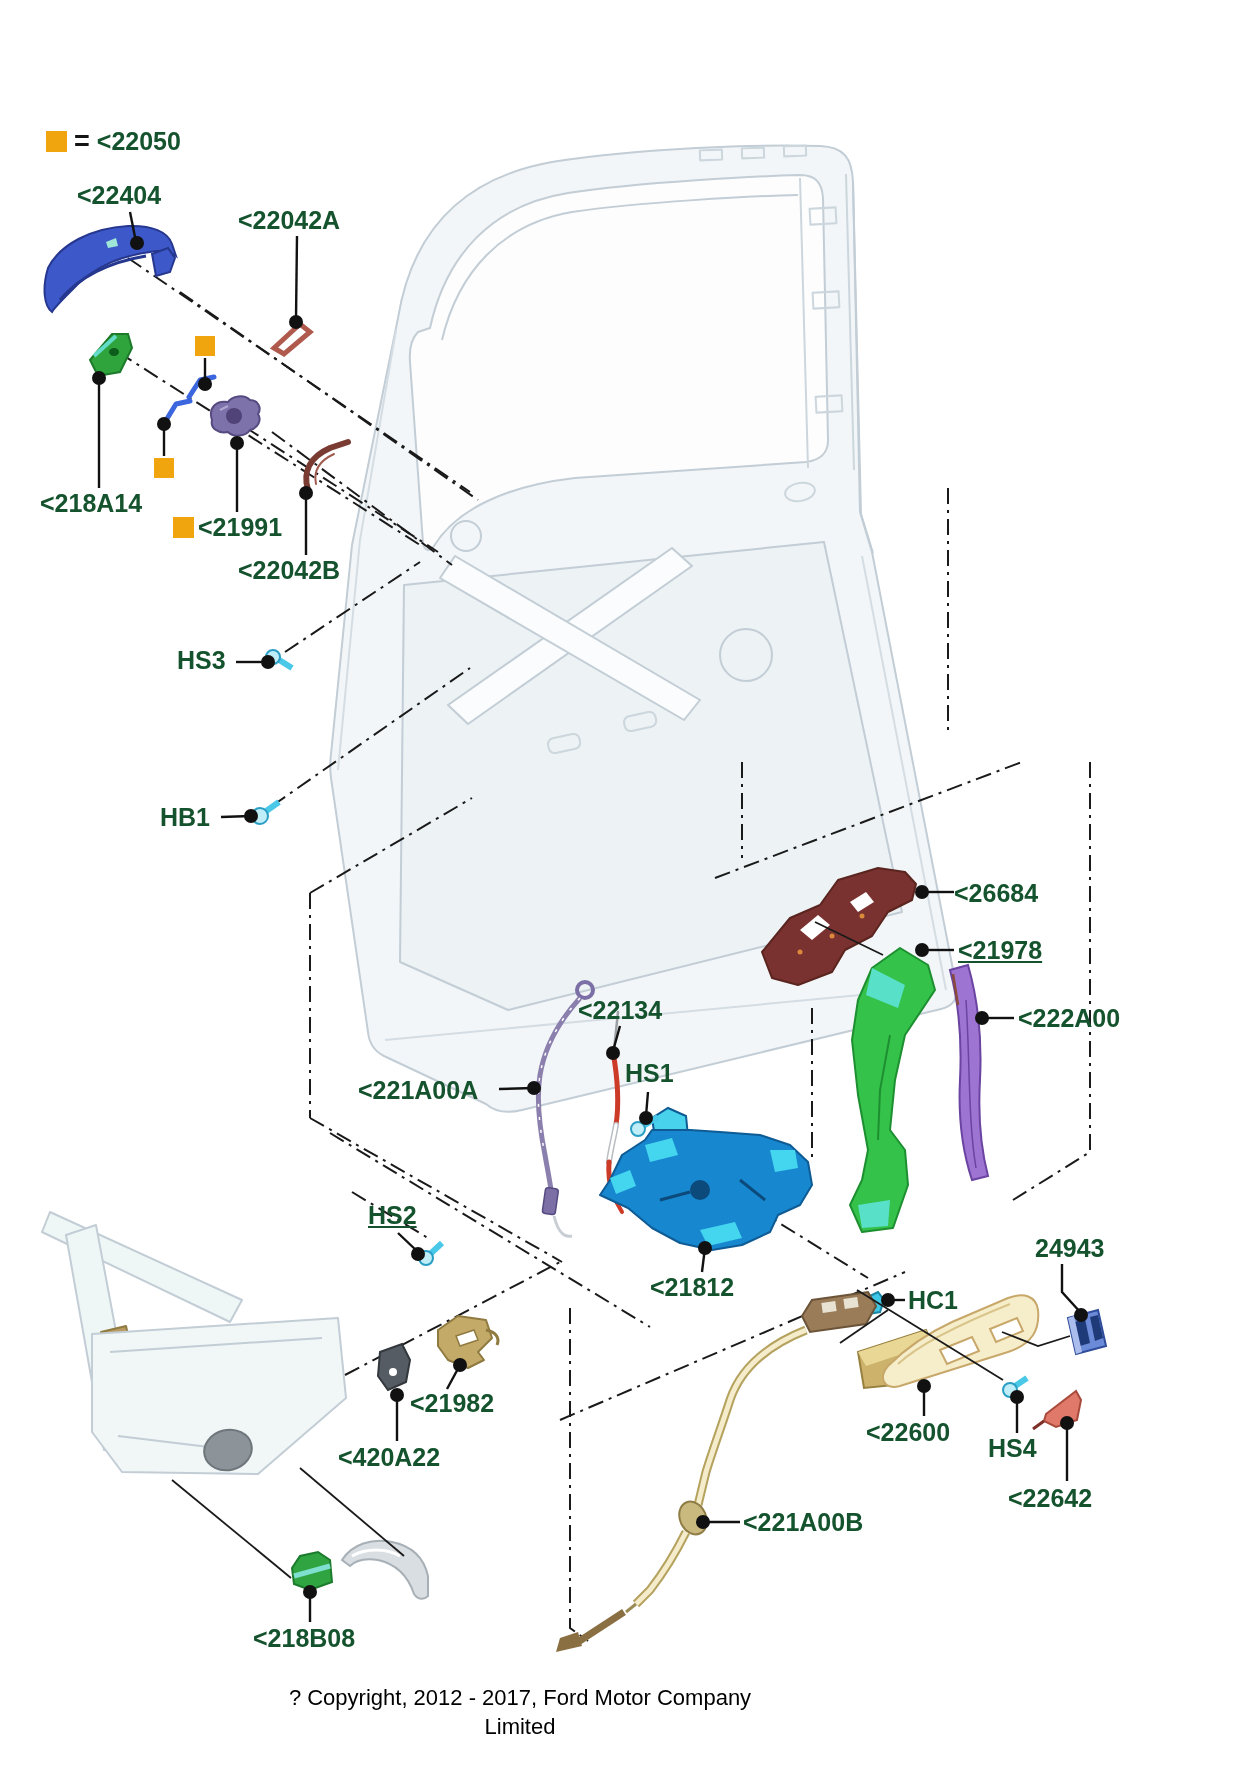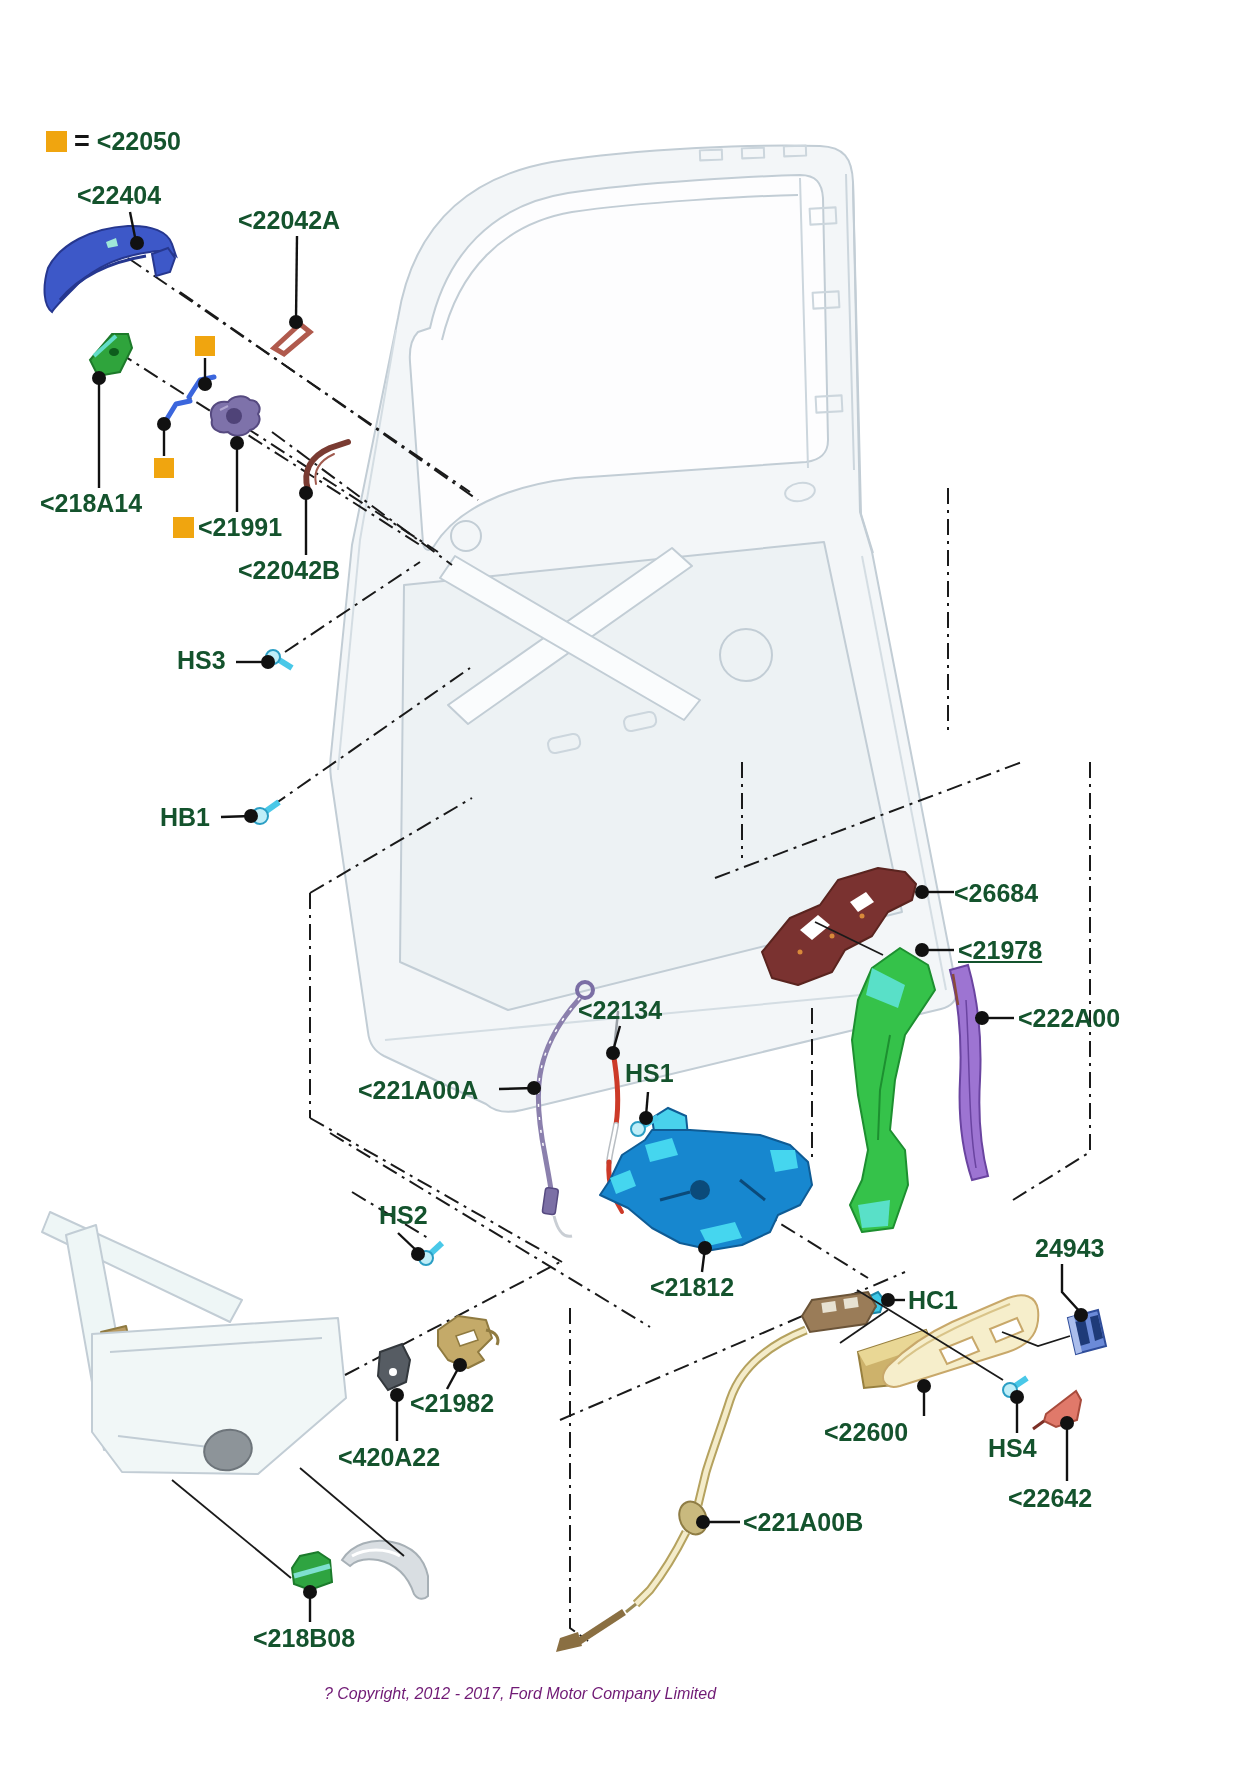--- a/index.html
+++ b/index.html
@@ -15,21 +15,21 @@
   .legend-row { position:absolute; z-index:2; display:flex; align-items:center; gap:7px; }
   .sq { width:21px; height:21px; background:#f0a50f; display:inline-block; flex:0 0 auto; }
   .eq { color:#141414; font-weight:700; font-size:27px; line-height:1; }
   .inline-row { display:flex; align-items:center; gap:4px; }
   .footer-block {
     position:absolute; z-index:2; left:952px; top:1581px; width:220px;
     text-align:center; color:#161616; font-size:18px; line-height:28.5px; font-weight:400;
   }
   .copyright {
     position:absolute; z-index:2; left:285px; top:1684px; width:470px;
-    text-align:center; color:#701a75; font-size:16px; line-height:1.3;font-style:italic;
+    text-align:center; color:#000000; font-size:22px; line-height:1.3;
   }
 </style>
 </head>
 <body>
 
 <div class="stage">
 
   <svg class="art" width="1260" height="1782" viewBox="0 0 1260 1782">
 
     <g stroke="#c2cdd5" stroke-width="2" fill="none" stroke-linejoin="round">
@@ -361,25 +361,25 @@
   </div>
   <div class="callout" style="left:238px; top:558px;">&lt;22042B</div>
   <div class="callout" style="left:177px; top:648px;">HS3</div>
   <div class="callout" style="left:160px; top:805px;">HB1</div>
   <div class="callout" style="left:954px; top:881px;">&lt;26684</div>
   <div class="callout" style="left:958px; top:938px;text-decoration:underline;">&lt;21978</div>
   <div class="callout" style="left:1018px;top:1006px;">&lt;222A00</div>
   <div class="callout" style="left:578px; top:998px;">&lt;22134</div>
   <div class="callout" style="left:358px; top:1078px;">&lt;221A00A</div>
   <div class="callout" style="left:625px; top:1061px;">HS1</div>
-  <div class="callout" style="left:379px; top:1203px;">HS2</div>
+  <div class="callout" style="left:368px; top:1203px;text-decoration:underline;">HS2</div>
   <div class="callout" style="left:650px; top:1275px;">&lt;21812</div>
   <div class="callout" style="left:1035px;top:1236px;">24943</div>
   <div class="callout" style="left:908px; top:1288px;">HC1</div>
-  <div class="callout" style="left:824px; top:1420px;">&lt;22600</div>
+  <div class="callout" style="left:866px; top:1420px;">&lt;22600</div>
   <div class="callout" style="left:988px; top:1436px;">HS4</div>
   <div class="callout" style="left:1008px;top:1486px;">&lt;22642</div>
   <div class="callout" style="left:743px; top:1510px;">&lt;221A00B</div>
   <div class="callout" style="left:410px; top:1391px;">&lt;21982</div>
   <div class="callout" style="left:338px; top:1445px;">&lt;420A22</div>
   <div class="callout" style="left:253px; top:1626px;">&lt;218B08</div>
 
   <div class="copyright">? Copyright, 2012 - 2017, Ford Motor Company Limited</div>
 
 </div>

